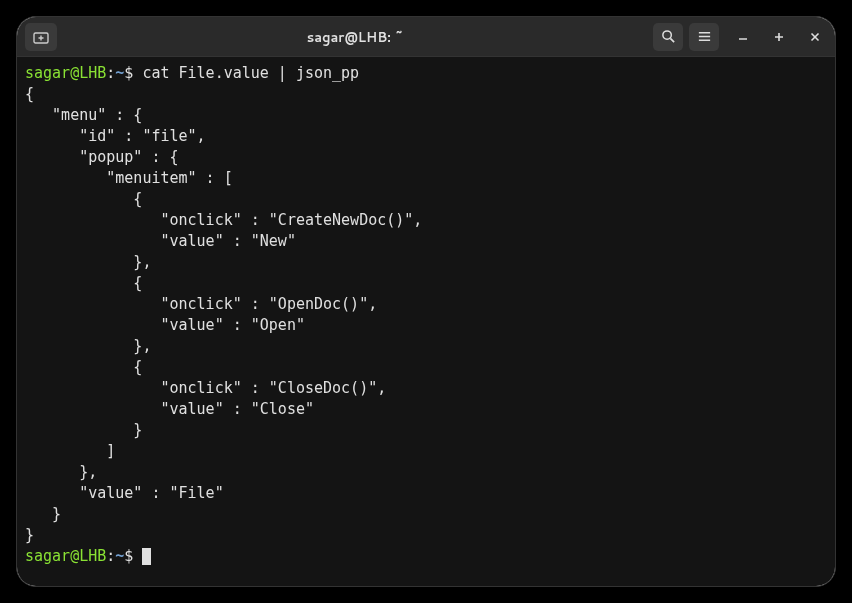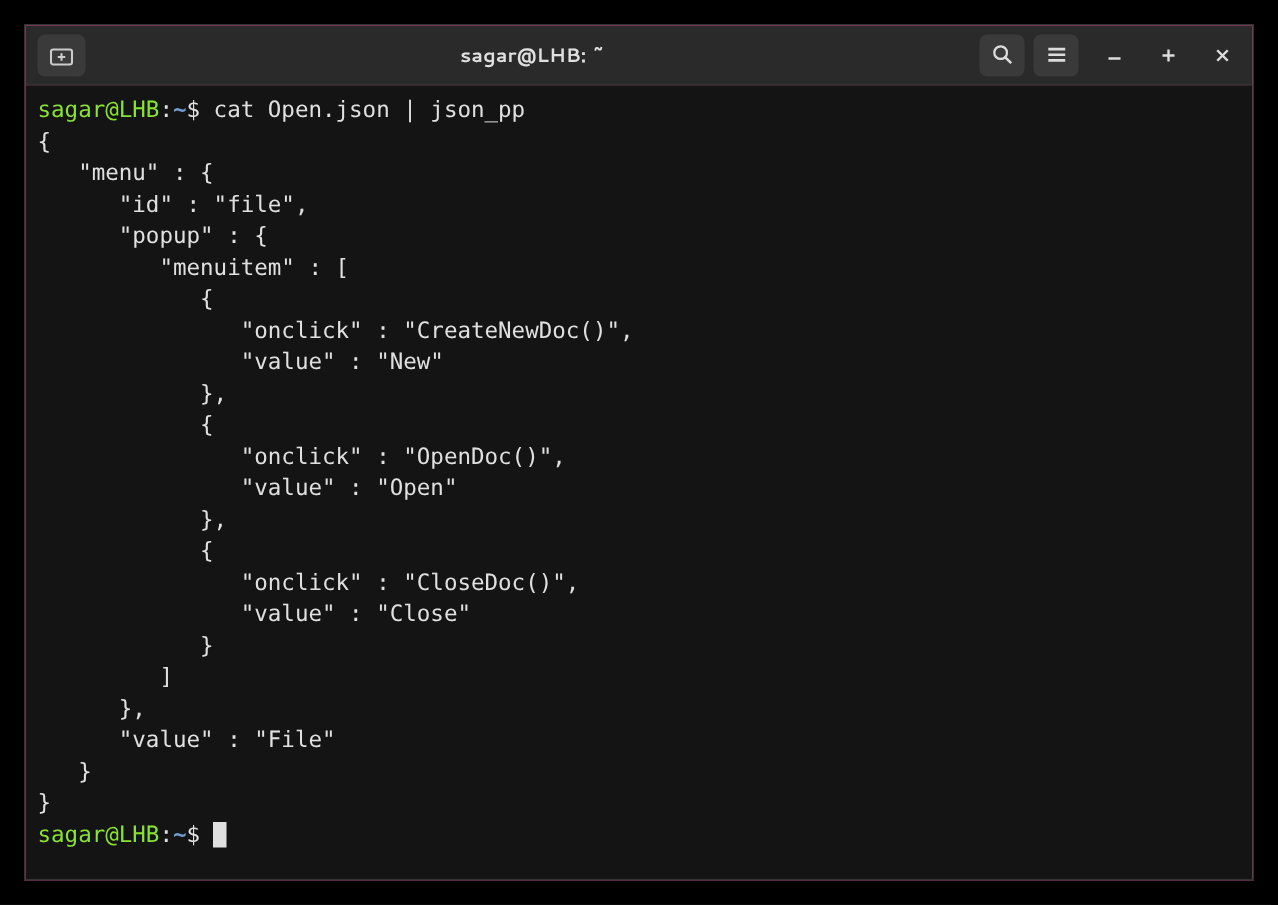--- a/index.html
+++ b/index.html
@@ -10,22 +10,22 @@
     body {
       background: #000;
       width: 852px;
       height: 603px;
       padding: 16px;
       font-family: 'DejaVu Sans Mono', 'Liberation Mono', 'Consolas', monospace;
     }
     .terminal-window {
       width: 100%;
       height: 100%;
-      background: #ec4899;
-      border-radius: 0;
+      background: #e5e5e5;
+      border-radius: 20px;
       overflow: hidden;
       display: flex;
       flex-direction: column;
       border: 1px solid #333;
     }
     .title-bar {
       height: 40px;
       background: #2a2a2a;
       display: flex;
       align-items: center;
@@ -164,21 +164,21 @@
         </svg>
       </div>
       <div class="win-btn">
         <svg width="10" height="10" viewBox="0 0 10 10">
           <line x1="1.5" y1="1.5" x2="8.5" y2="8.5" stroke="currentColor" stroke-width="1.6"></line>
           <line x1="8.5" y1="1.5" x2="1.5" y2="8.5" stroke="currentColor" stroke-width="1.6"></line>
         </svg>
       </div>
     </div>
   </div>
-  <div class="terminal-body"><span class="prompt-user">sagar@LHB</span><span class="prompt-colon">:</span><span class="prompt-path">~</span><span class="prompt-dollar">$ </span><span class="cmd-text">cat Open.json | json_pp</span>
+  <div class="terminal-body"><span class="prompt-user">sagar@LHB</span><span class="prompt-colon">:</span><span class="prompt-path">~</span><span class="prompt-dollar">$ </span><span class="cmd-text">cat File.value | json_pp</span>
 <span class="output-text">{
    "menu" : {
       "id" : "file",
       "popup" : {
          "menuitem" : [
             {
                "onclick" : "CreateNewDoc()",
                "value" : "New"
             },
             {

